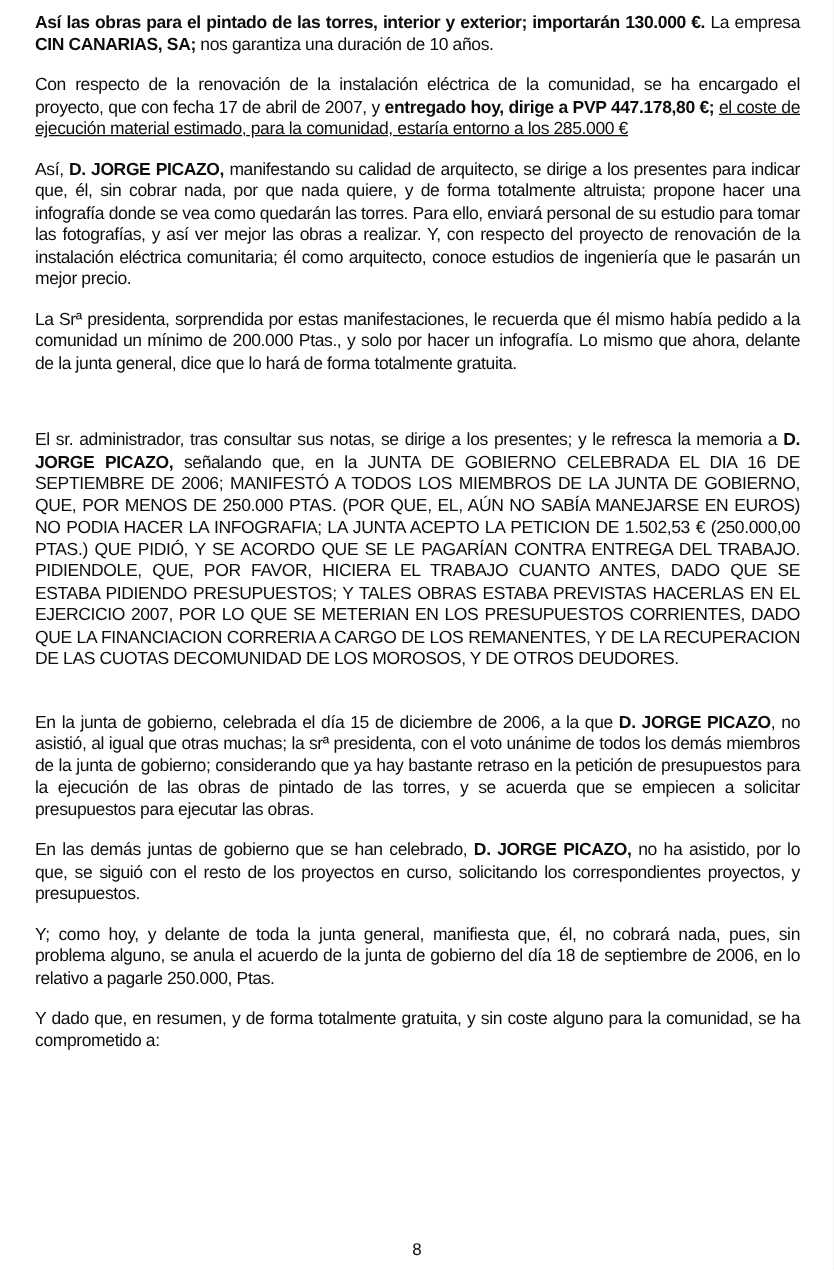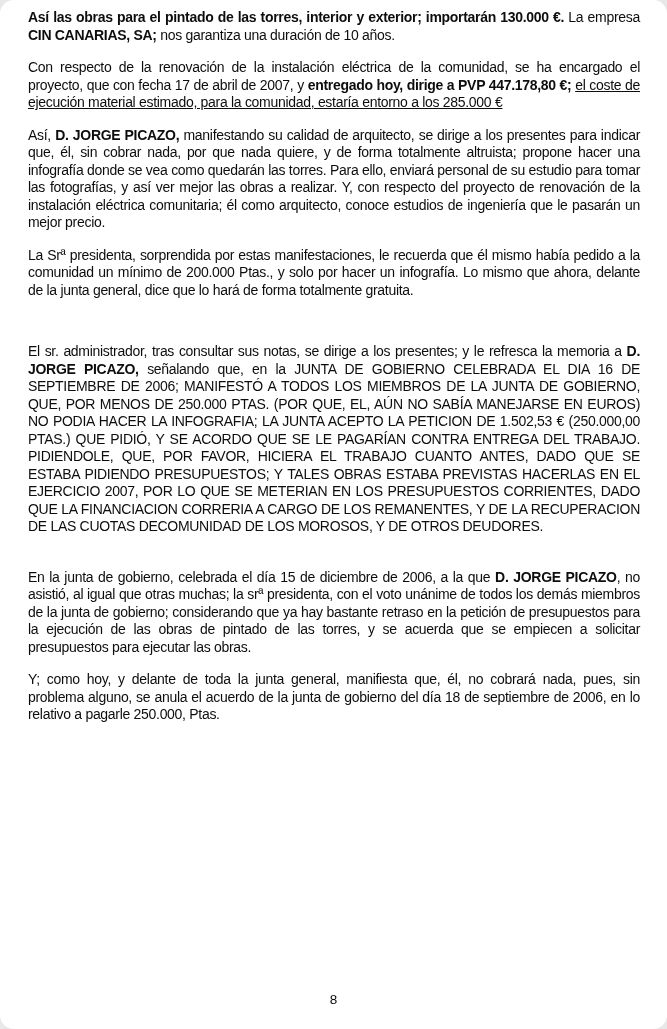--- a/index.html
+++ b/index.html
@@ -5,21 +5,20 @@
   html, body { margin: 0; padding: 0; background: #e8e8e8; }
   .page {
     position: relative;
     width: 667px;
     height: 1029px;
     margin: 0 auto;
     background: #ffffff;
     overflow: hidden;
     font-family: "Liberation Sans", sans-serif;
     color: #0d0d0d;
-    border-radius: 14px;
   }
   .content {
     position: absolute;
     left: 28px;
     top: 9px;
     width: 612px;
     text-align: justify;
     font-size: 14px;
     line-height: 17.5px;
     letter-spacing: -0.3px;
@@ -47,16 +46,18 @@
 <body>
 
 <div class="page">
   <div class="content">
       <p><span class="r-b">Así las obras para el pintado de las torres, interior y exterior; importarán 130.000 €.</span><span class="r-n"> La empresa </span><span class="r-b">CIN CANARIAS, SA;</span><span class="r-n"> nos garantiza una duración de 10 años.</span></p>
       <p><span class="r-n">Con respecto de la renovación de la instalación eléctrica de la comunidad, se ha encargado el proyecto, que con fecha 17 de abril de 2007, y </span><span class="r-b">entregado hoy, dirige a PVP 447.178,80 €; </span><span class="r-bu">el coste de ejecución material estimado, para la comunidad, estaría entorno a los 285.000 €</span></p>
       <p><span class="r-n">Así, </span><span class="r-b">D. JORGE PICAZO,</span><span class="r-n"> manifestando su calidad de arquitecto, se dirige a los presentes para indicar que, él, sin cobrar nada, por que nada quiere, y de forma totalmente altruista; propone hacer una infografía donde se vea como quedarán las torres. Para ello, enviará personal de su estudio para tomar las fotografías, y así ver mejor las obras a realizar. Y, con respecto del proyecto de renovación de la instalación eléctrica comunitaria; él como arquitecto, conoce estudios de ingeniería que le pasarán un mejor precio.</span></p>
       <p><span class="r-n">La Srª presidenta, sorprendida por estas manifestaciones, le recuerda que él mismo había pedido a la comunidad un mínimo de 200.000 Ptas., y solo por hacer un infografía. Lo mismo que ahora, delante de la junta general, dice que lo hará de forma totalmente gratuita.</span></p>
       <p class="gap-after"><span class="r-n">El sr. administrador, tras consultar sus notas, se dirige a los presentes; y le refresca la memoria a </span><span class="r-b">D. JORGE PICAZO,</span><span class="r-n"> señalando que, en la JUNTA DE GOBIERNO CELEBRADA EL DIA 16 DE SEPTIEMBRE DE 2006; MANIFESTÓ A TODOS LOS MIEMBROS DE LA JUNTA DE GOBIERNO, QUE, POR MENOS DE 250.000 PTAS. (POR QUE, EL, AÚN NO SABÍA MANEJARSE EN EUROS) NO PODIA HACER LA INFOGRAFIA; LA JUNTA ACEPTO LA PETICION DE 1.502,53 € (250.000,00 PTAS.) QUE PIDIÓ, Y SE ACORDO QUE SE LE PAGARÍAN CONTRA ENTREGA DEL TRABAJO. PIDIENDOLE, QUE, POR FAVOR, HICIERA EL TRABAJO CUANTO ANTES, DADO QUE SE ESTABA PIDIENDO PRESUPUESTOS; Y TALES OBRAS ESTABA PREVISTAS HACERLAS EN EL EJERCICIO 2007, POR LO QUE SE METERIAN EN LOS PRESUPUESTOS CORRIENTES, DADO QUE LA FINANCIACION CORRERIA A CARGO DE LOS REMANENTES, Y DE LA RECUPERACION DE LAS CUOTAS DECOMUNIDAD DE LOS MOROSOS, Y DE OTROS DEUDORES.</span></p>
       <p><span class="r-n">En la junta de gobierno, celebrada el día 15 de diciembre de 2006, a la que </span><span class="r-b">D. JORGE PICAZO</span><span class="r-n">, no asistió, al igual que otras muchas; la srª presidenta, con el voto unánime de todos los demás miembros de la junta de gobierno; considerando que ya hay bastante retraso en la petición de presupuestos para la ejecución de las obras de pintado de las torres, y se acuerda que se empiecen a solicitar presupuestos para ejecutar las obras.</span></p>
+      <p><span class="r-n">En las demás juntas de gobierno que se han celebrado, </span><span class="r-b">D. JORGE PICAZO,</span><span class="r-n"> no ha asistido, por lo que, se siguió con el resto de los proyectos en curso, solicitando los correspondientes proyectos, y presupuestos.</span></p>
       <p><span class="r-n">Y; como hoy, y delante de toda la junta general, manifiesta que, él, no cobrará nada, pues, sin problema alguno, se anula el acuerdo de la junta de gobierno del día 18 de septiembre de 2006, en lo relativo a pagarle 250.000, Ptas.</span></p>
+      <p><span class="r-n">Y dado que, en resumen, y de forma totalmente gratuita, y sin coste alguno para la comunidad, se ha comprometido a:</span></p>
     </div>
   <div class="page-number">8</div>
 </div>
 
 </body></html>

